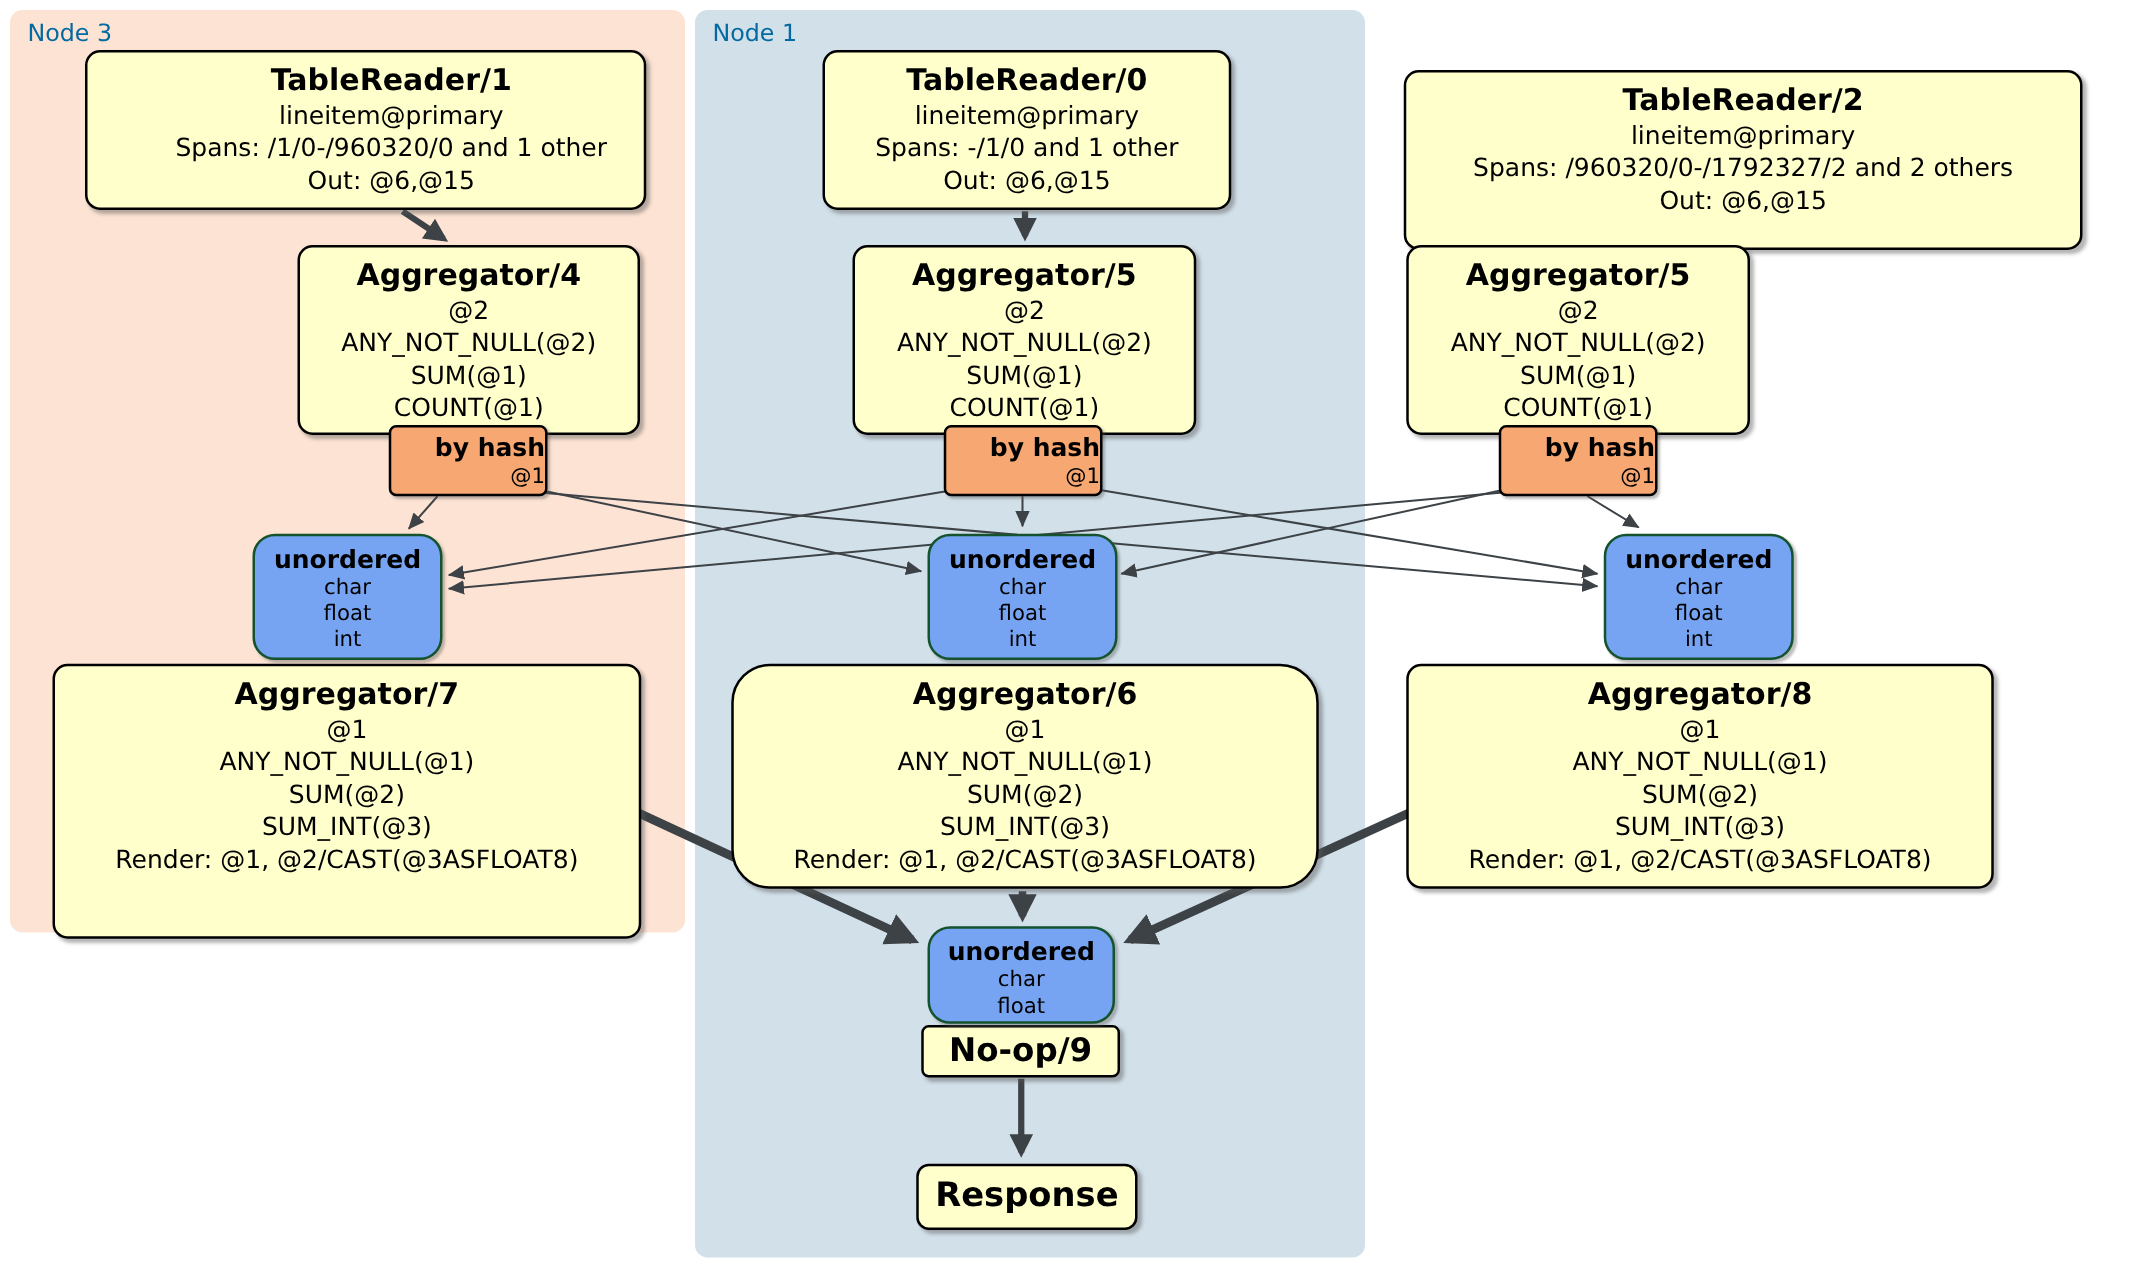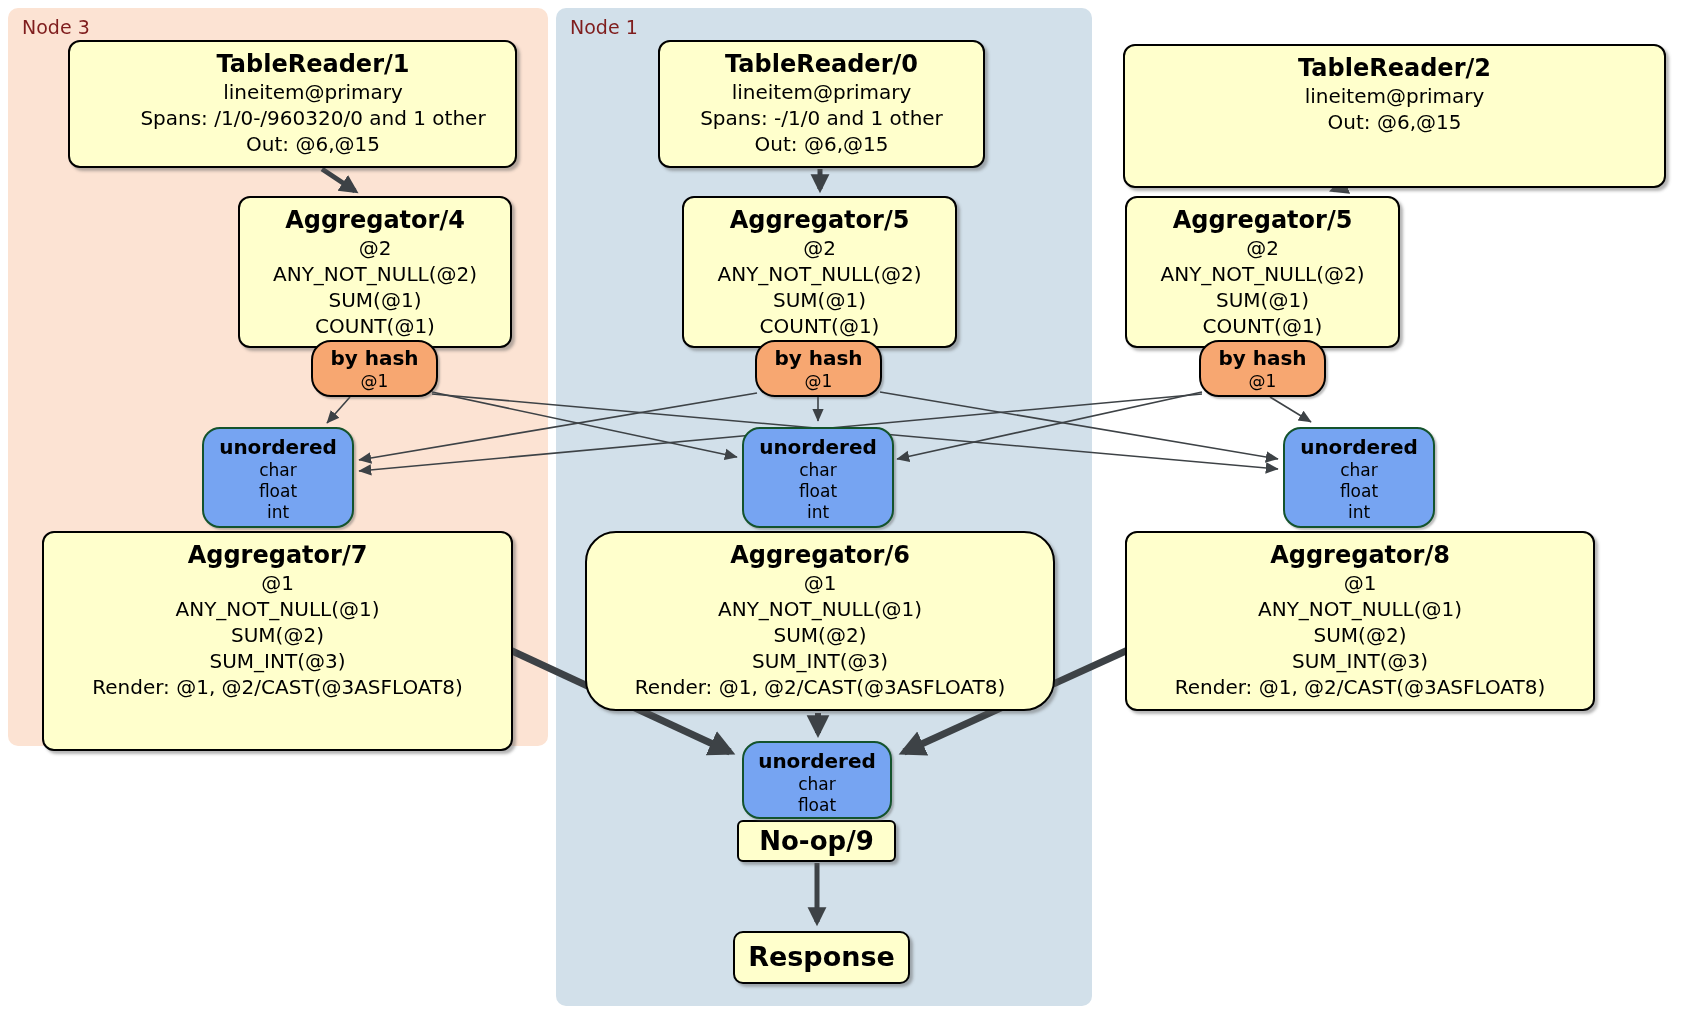--- a/index.html
+++ b/index.html
@@ -4,48 +4,48 @@
 <style>
   html,body{margin:0;padding:0;background:#ffffff;}
   .canvas{
     position:relative;width:1706px;height:1016px;background:#ffffff;overflow:hidden;
     font-family:"DejaVu Sans","Liberation Sans",sans-serif;color:#000;
   }
   .region{position:absolute;border-radius:10px;}
   .region.node3{left:8px;top:8px;width:540px;height:738px;background:#fce3d3;}
   .region.node1{left:556px;top:8px;width:536px;height:998px;background:#d2e0ea;}
   .region.node2{left:1096px;top:8px;width:602px;height:738px;background:#eaeffa;}
-  .region-label{position:absolute;left:14px;top:8px;font-size:19px;color:#7f1d1d;}
+  .region-label{position:absolute;left:14px;top:8px;font-size:19px;color:#0369a1;}
   svg.edges{position:absolute;left:0;top:0;z-index:2;}
   .box{
     position:absolute;z-index:3;background:#ffffcc;border:2px solid #000;
     border-radius:12px;text-align:center;box-shadow:3px 3px 3px rgba(90,90,90,.45);
     box-sizing:border-box;
   }
   .box .title{font-weight:bold;font-size:24px;line-height:30px;padding-top:7px;}
   .box .ln{font-size:20px;line-height:26px;white-space:nowrap;}
   .router{
     position:absolute;z-index:4;background:#f7a771;border:2px solid #000;
-    border-radius:20px;text-align:center;box-sizing:border-box;
+    border-radius:6px;text-align:right;box-sizing:border-box;
     box-shadow:2px 2px 2px rgba(90,90,90,.4);
   }
   .router .title{font-weight:bold;font-size:20px;line-height:25px;padding-top:4px;}
   .router .ln{font-size:17px;line-height:20px;}
   .sync{
     position:absolute;z-index:4;background:#76a4f2;border:2px solid #14532d;
     border-radius:18px;text-align:center;box-sizing:border-box;
     box-shadow:2px 2px 2px rgba(90,90,90,.4);
   }
   .sync .title{font-weight:bold;font-size:20px;line-height:26px;padding-top:5px;}
   .sync .ln{font-size:17px;line-height:21px;}
   .box.small .title{font-size:26px;line-height:38px;padding-top:0;}
   
   #tr1{left:68px;top:40px;width:449px;height:128px;padding-left:41px;}
   #tr0{left:658px;top:40px;width:327px;height:128px;}
-  #tr2{left:1123px;top:44px;width:543px;height:144px;}
+  #tr2{left:1123px;top:56px;width:543px;height:144px;}
   #agg4{left:238px;top:196px;width:274px;height:152px;}
   #agg3{left:682px;top:196px;width:275px;height:152px;}
   #agg5{left:1125px;top:196px;width:275px;height:152px;}
   #agg7{left:42px;top:531px;width:471px;height:220px;}
   #agg6{left:585px;top:531px;width:470px;height:180px;border-radius:31px;}
   #agg8{left:1125px;top:531px;width:470px;height:180px;}
   #noop{left:737px;top:820px;width:159px;height:42px;border-radius:6px;}
   #resp{left:733px;top:931px;width:177px;height:53px;border-radius:10px;}
   #resp .title{font-size:27px;line-height:48px;}
   #bh3{left:311px;top:340px;width:127px;height:57px;}
@@ -175,20 +175,21 @@
   <div class="box small" id="noop">
     <div class="title">No-op/9</div>
   </div>
   <div class="box small" id="resp">
     <div class="title">Response</div>
   </div>
 
   <div class="box" id="tr2">
     <div class="title">TableReader/2</div>
     <div class="ln">lineitem@primary</div>
+    <div class="ln">Spans: /960320/0-/1792327/2 and 2 others</div>
     <div class="ln">Out: @6,@15</div>
   </div>
   <div class="box" id="agg5">
     <div class="title">Aggregator/5</div>
     <div class="ln">@2</div>
     <div class="ln">ANY_NOT_NULL(@2)</div>
     <div class="ln">SUM(@1)</div>
     <div class="ln">COUNT(@1)</div>
   </div>
   <div class="router" id="bh2">

